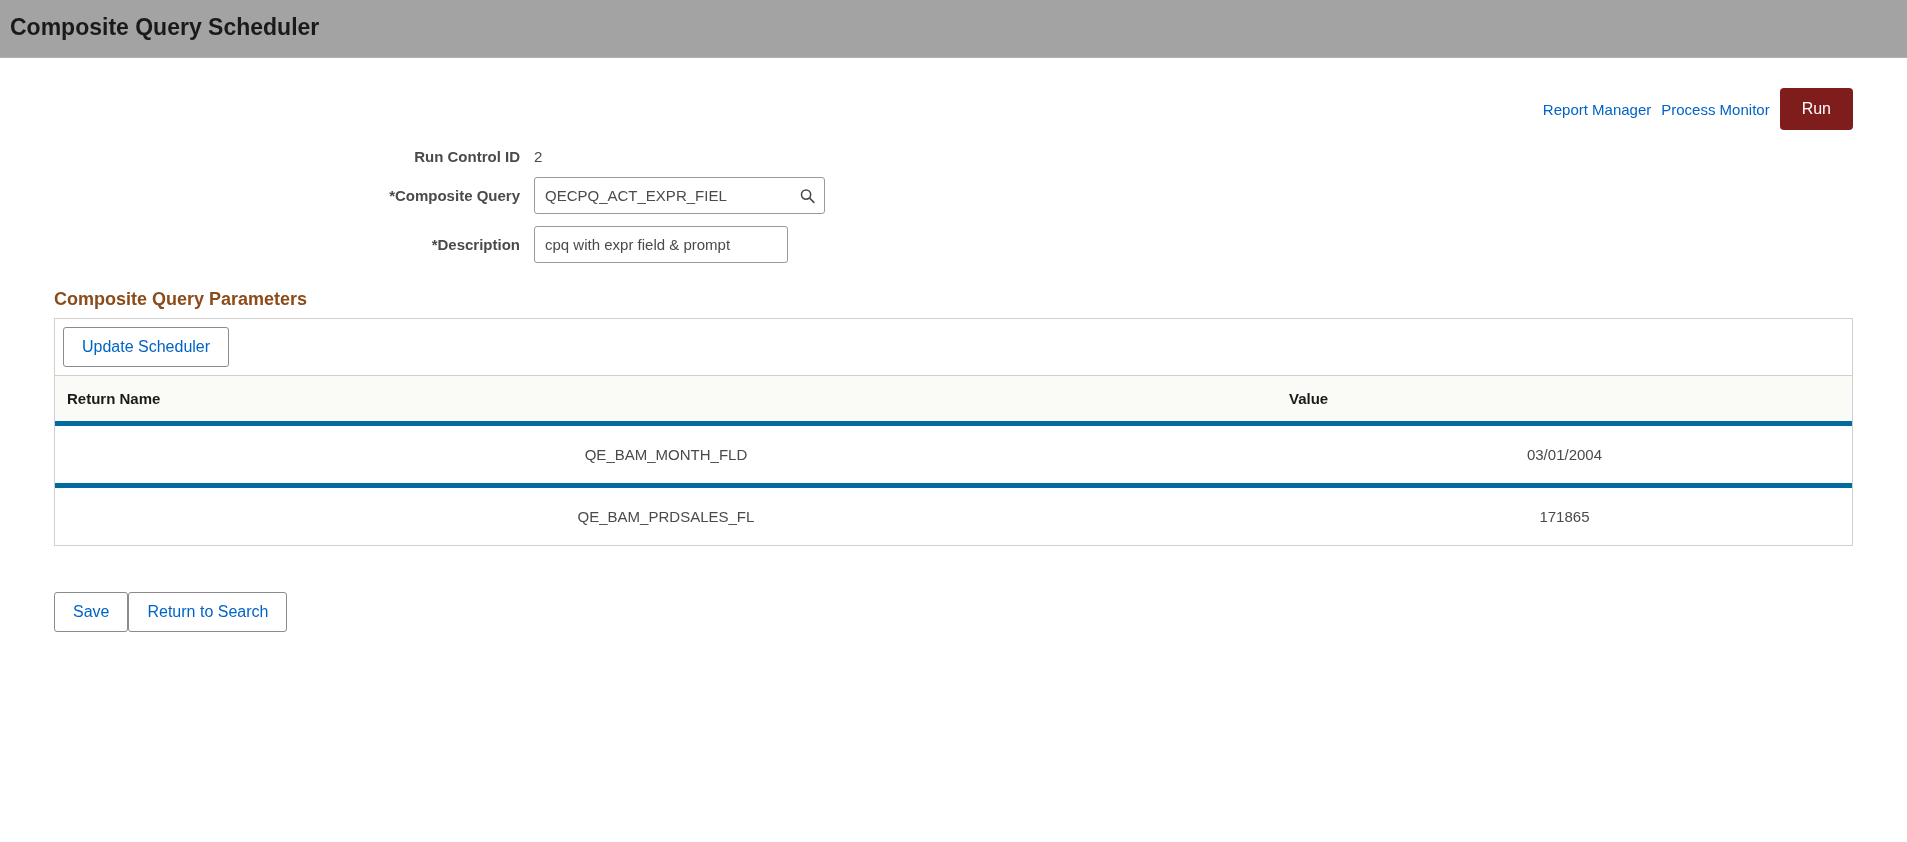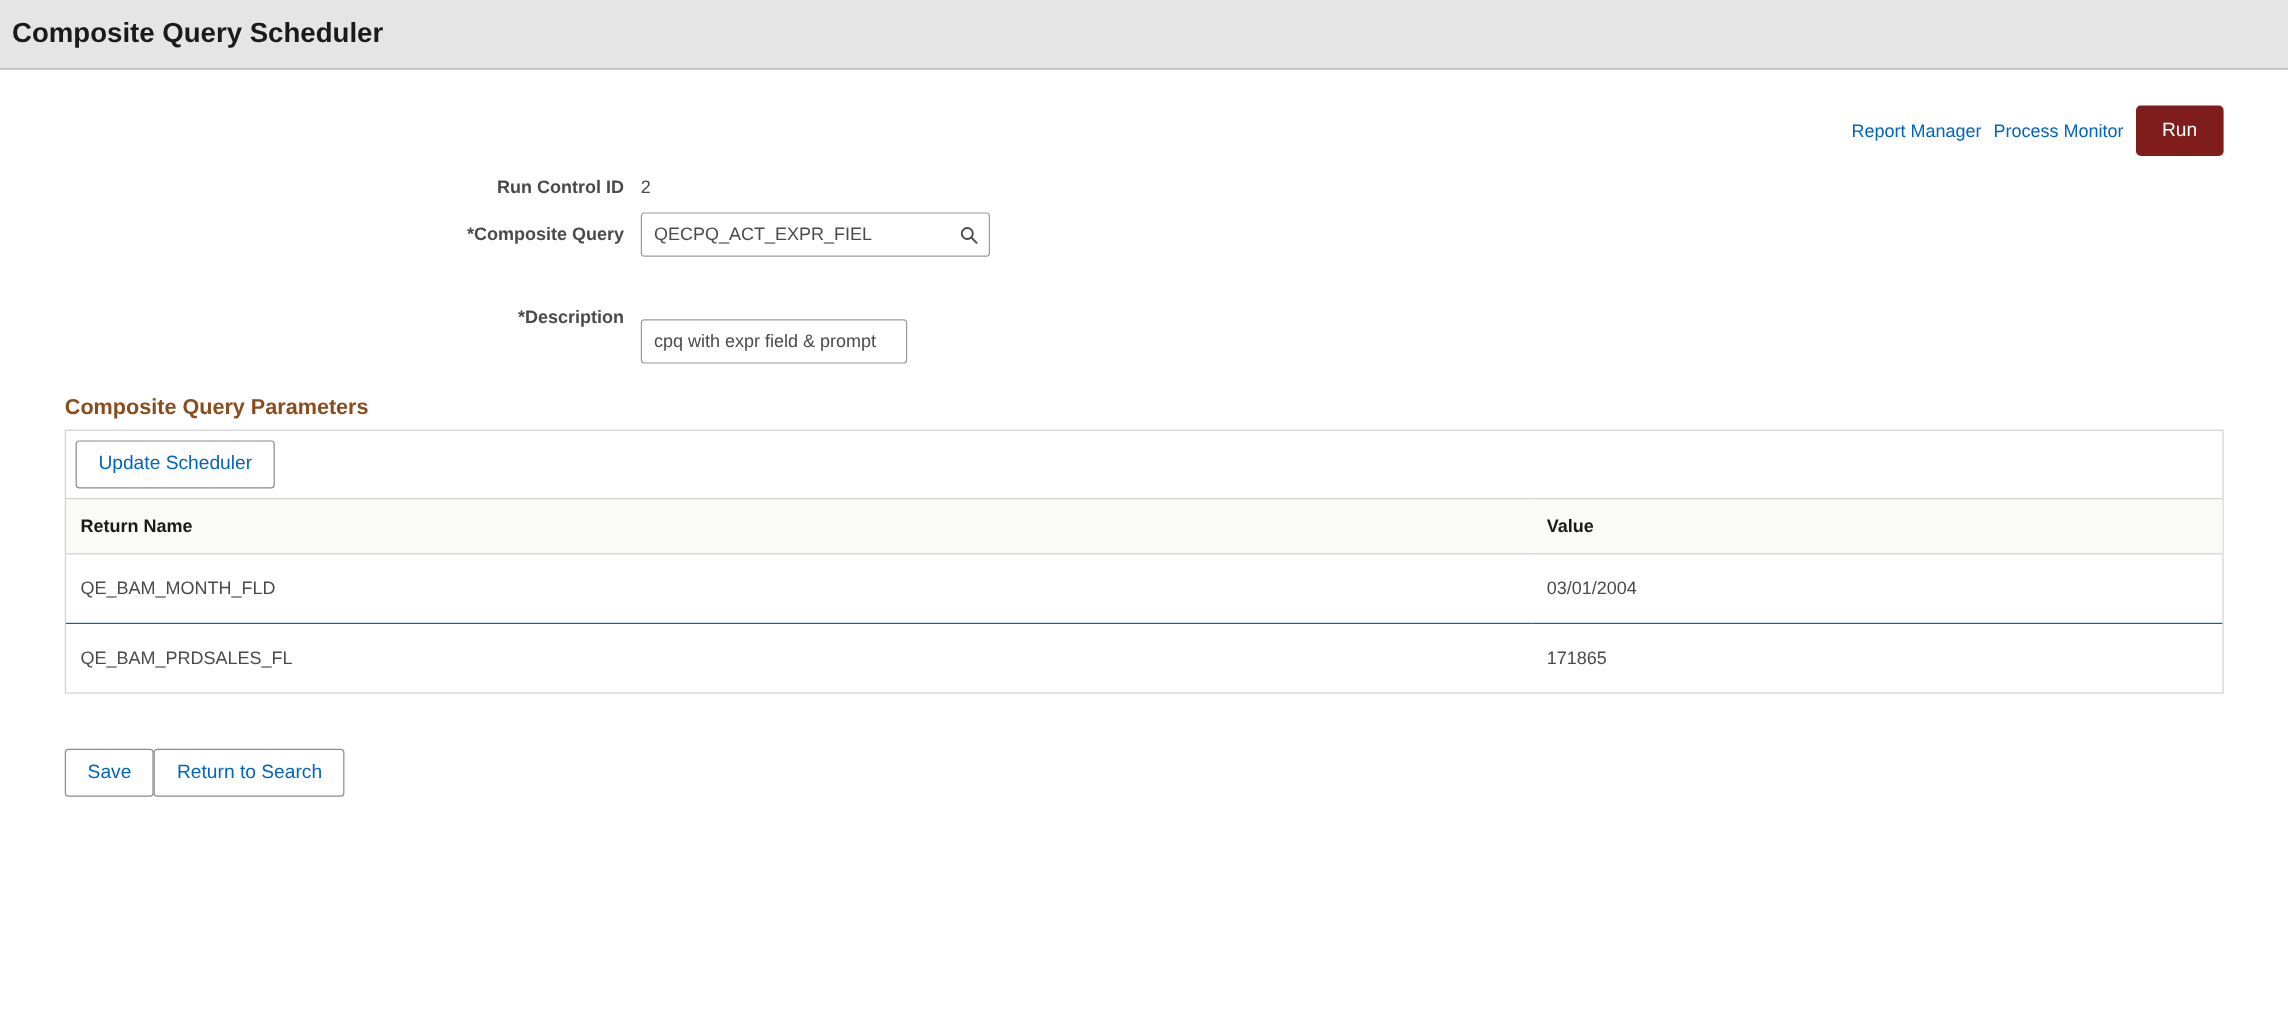--- a/index.html
+++ b/index.html
@@ -3,21 +3,21 @@
   <meta charset="utf-8">
   <style>
     * { box-sizing: border-box; margin: 0; padding: 0; }
     body {
       font-family: Arial, Helvetica, sans-serif;
       background: #fff;
       color: #333;
       font-size: 15px;
     }
     .page-header {
-      background: #e5e5e5;
+      background: #a3a3a3;
       border-bottom: 1px solid #b0b0b0;
       padding: 14px 10px 16px 10px;
     }
     .page-header h1 {
       font-size: 23px;
       font-weight: bold;
       color: #1a1a1a;
     }
     .content-area {
       padding: 30px 54px 40px 54px;
@@ -67,21 +67,21 @@
       display: inline-block;
     }
     .text-input {
       border: 1px solid #9a9a9a;
       border-radius: 3px;
       padding: 9px 10px;
       font-size: 15px;
       color: #4a4a4a;
       width: 291px;
     }
-    .text-input.desc-input { width: 222px; margin-top: 40px; }
+    .text-input.desc-input { width: 254px; }
     .input-wrap .search-icon {
       position: absolute;
       right: 9px;
       top: 50%;
       transform: translateY(-50%);
       pointer-events: auto;
       cursor: pointer;
     }
     .section-title {
       color: #8b4b1a;
@@ -112,22 +112,23 @@
       text-align: left;
       background: #fafaf7;
       border-top: 1px solid #d0d0d0;
       border-bottom: 1px solid #d0d0d0;
       padding: 14px 12px;
       font-weight: bold;
       color: #1a1a1a;
     }
     .params-table tbody td {
       padding: 20px 12px;
-      border-top: 1px solid #0369a1;
+      border-top: 5px solid #0369a1;
       color: #4a4a4a;
+      text-align: center;
     }
     .footer-actions {
       display: flex;
       justify-content: space-between;
       align-items: center;
       margin-top: 46px;
     }
     .footer-left { display: flex; }
     svg.magnifier { display: block; }
   </style>

